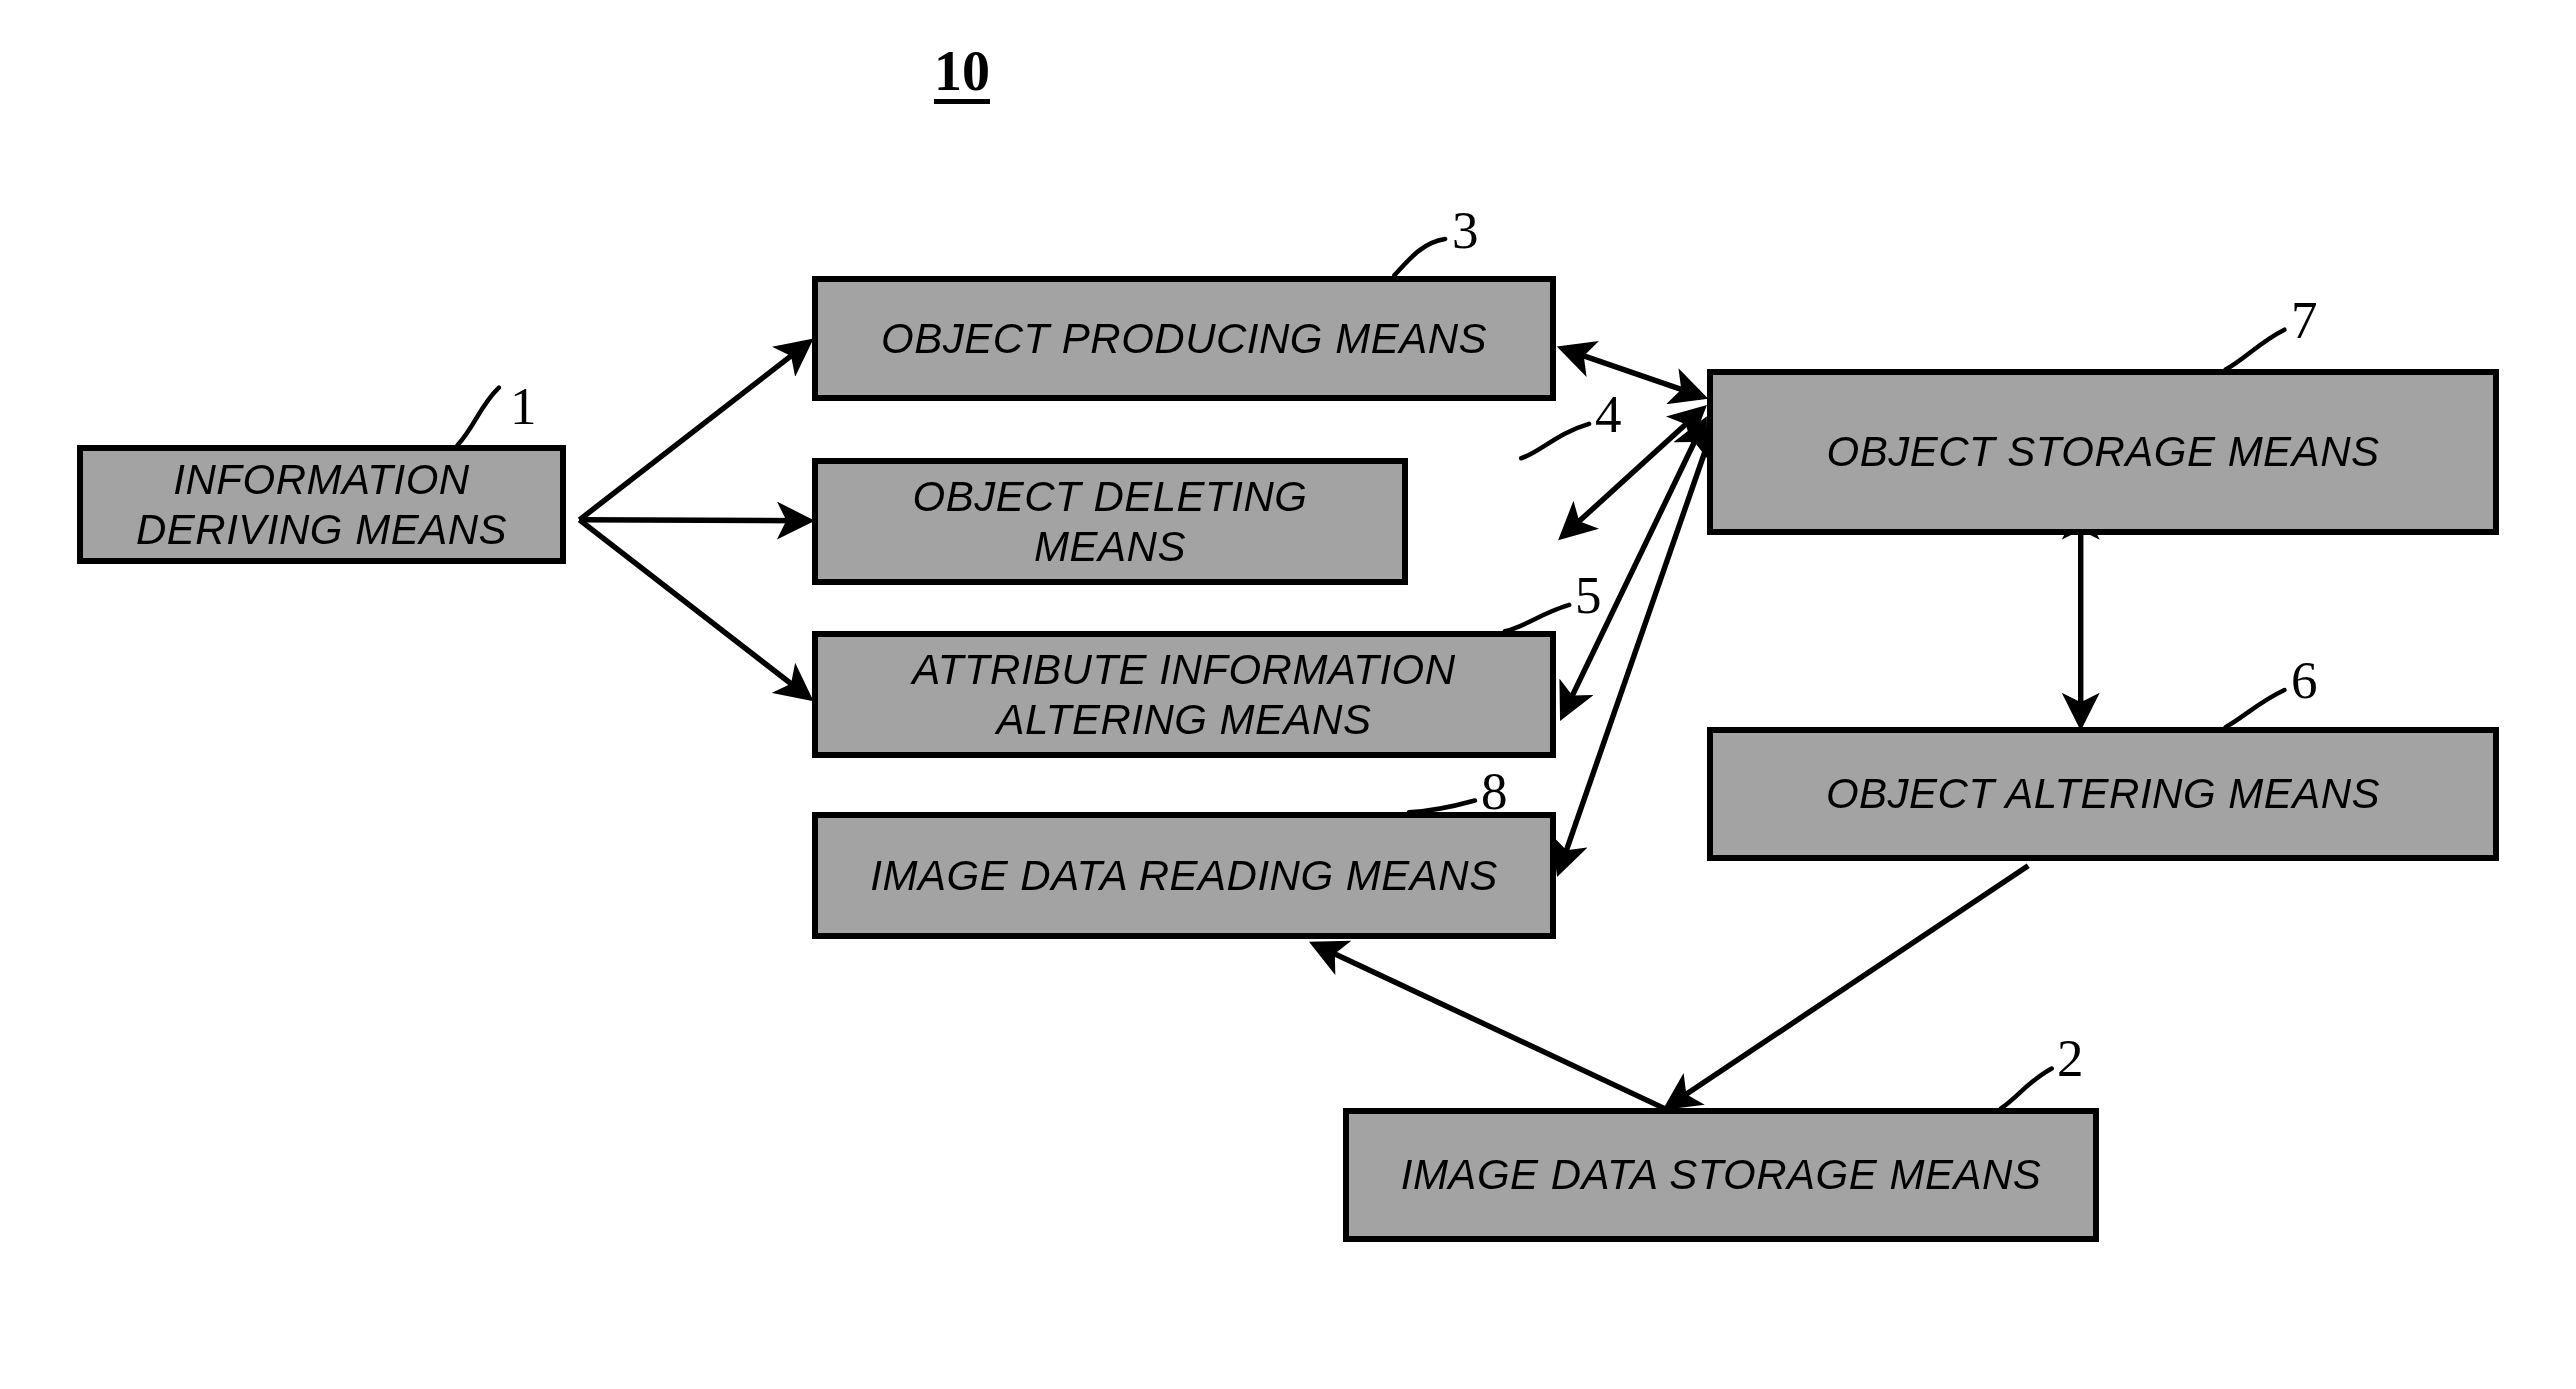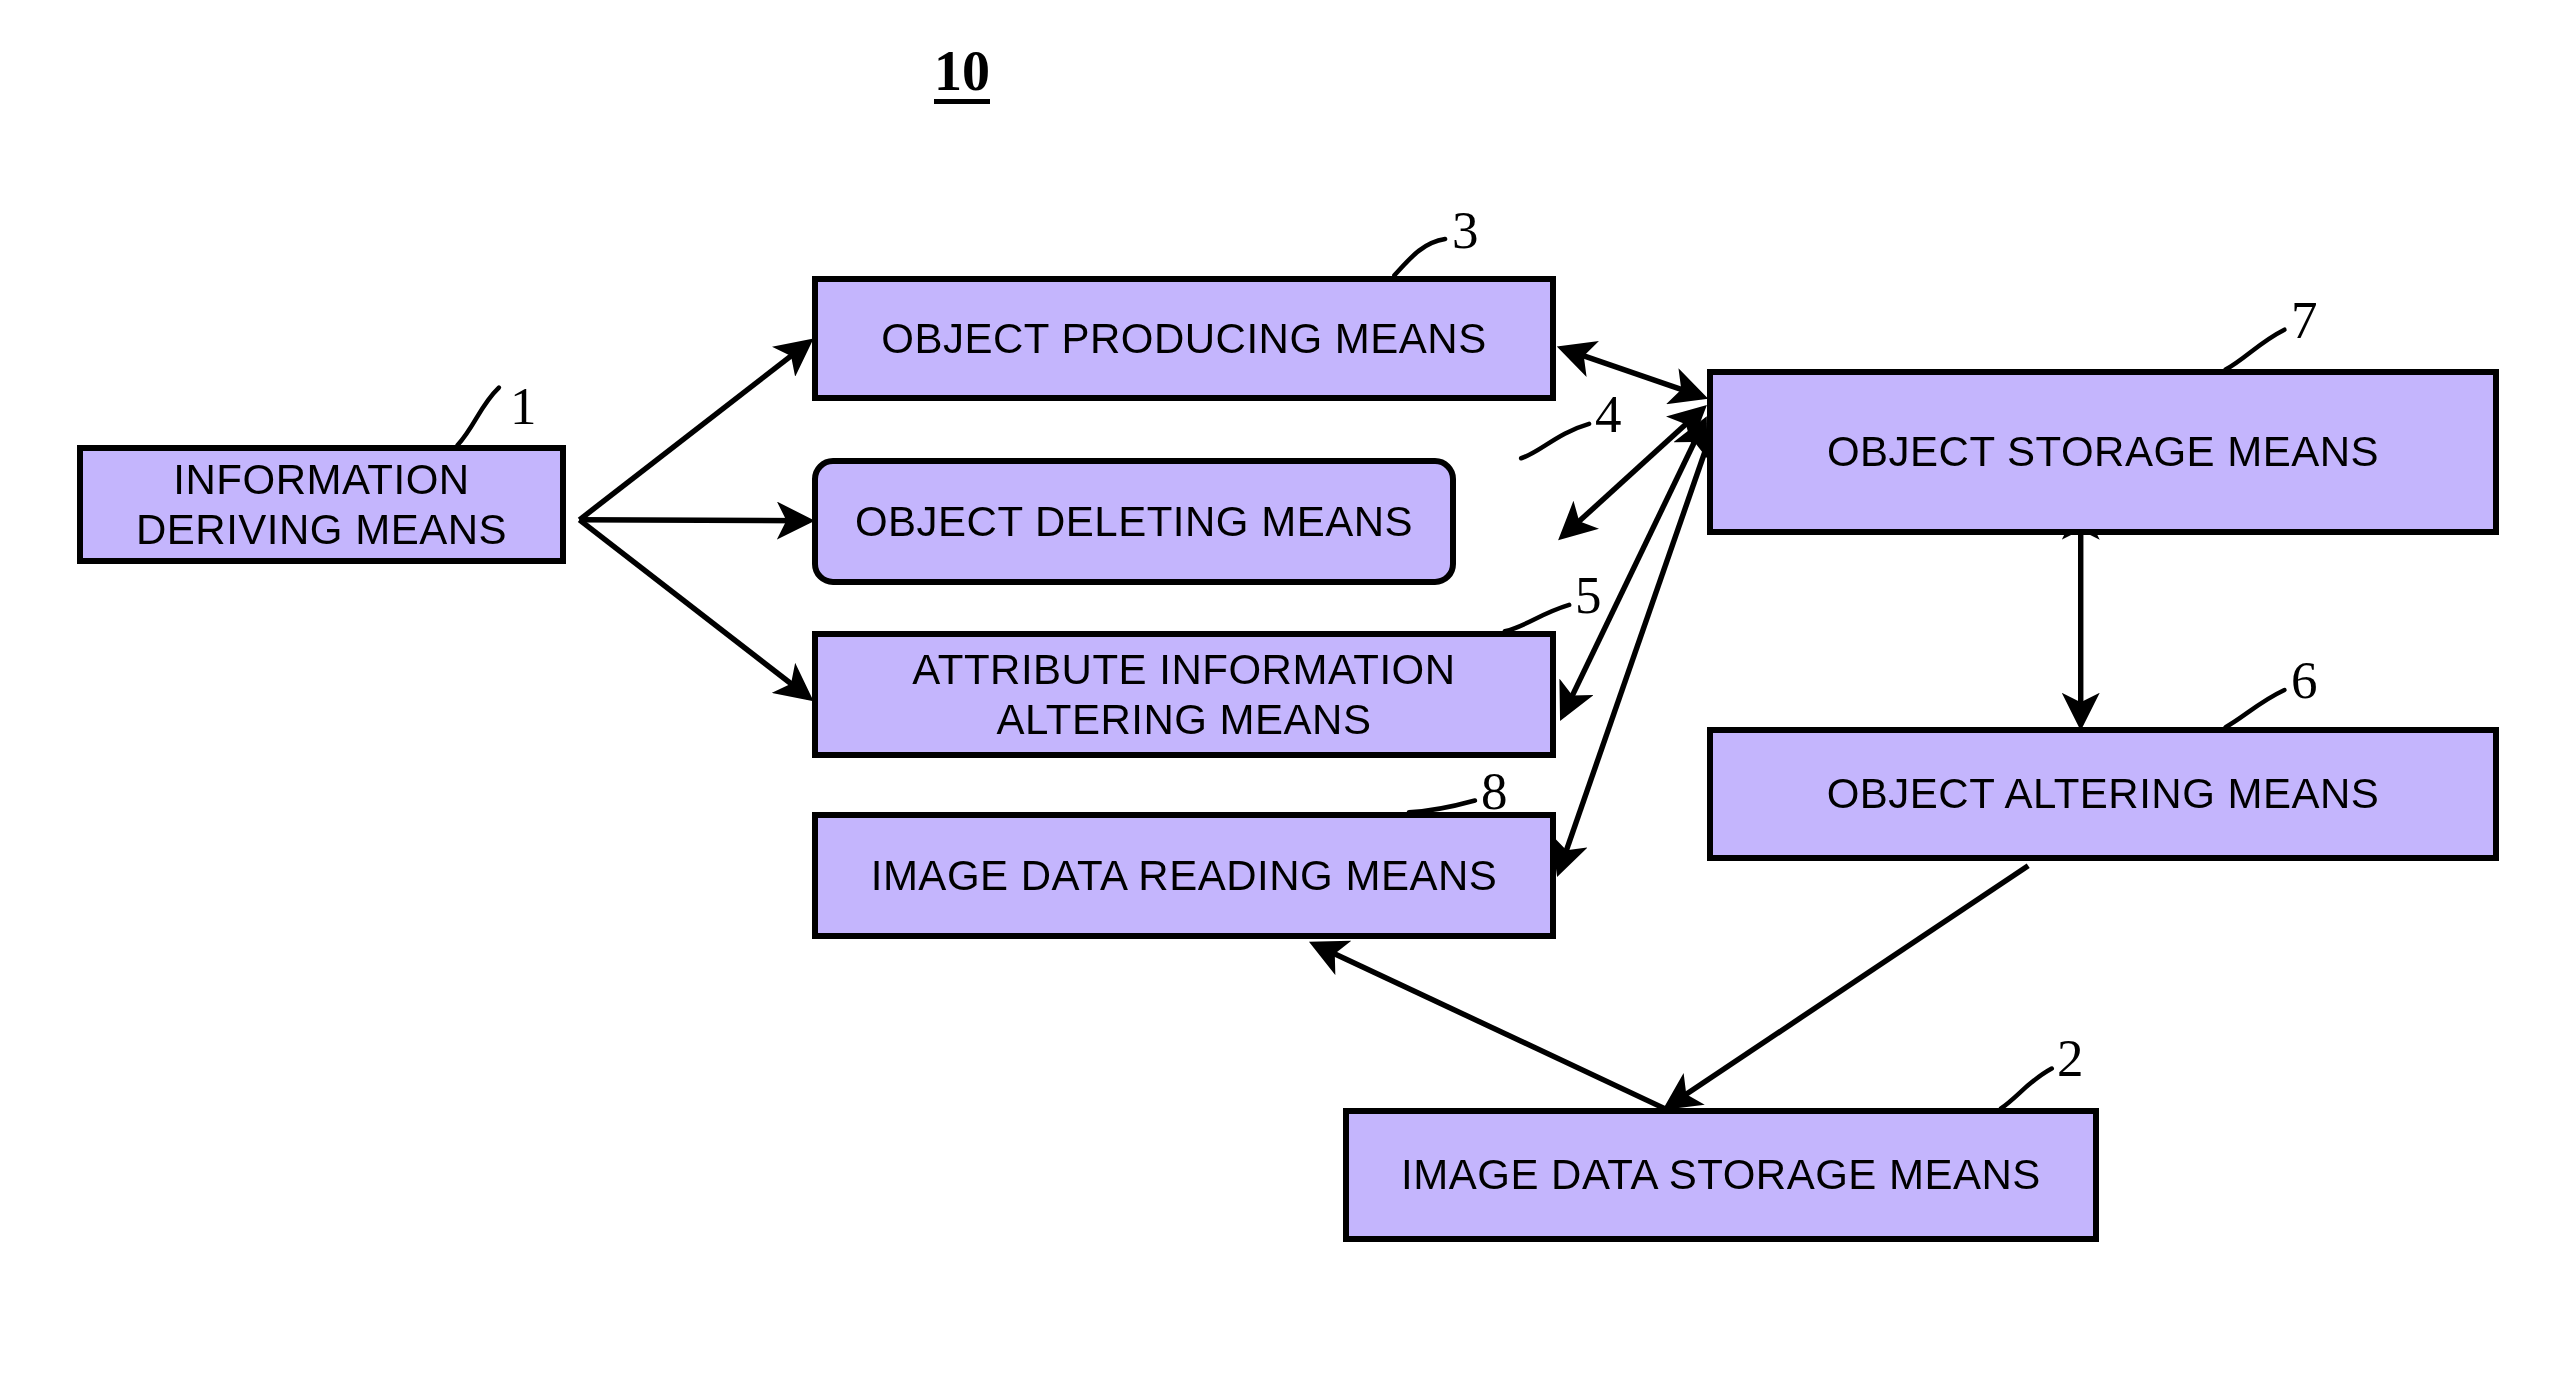--- a/index.html
+++ b/index.html
@@ -25,26 +25,27 @@
     left: 0;
     top: 0;
     width: 2576px;
     height: 1390px;
   }
   
   .node-box {
     position: absolute;
     box-sizing: border-box;
     border: 6.3px solid #000000;
-    background: #c4b5fd;
+    background: #a3a3a3;
     display: flex;
     align-items: center;
     justify-content: center;
     text-align: center;
     z-index: 3;
+    font-style: italic;
   }
   .node-label {
     font-family: "Liberation Sans", sans-serif;
     font-size: 42px;
     line-height: 1.18;
     letter-spacing: 0.5px;
     color: #000000;
     white-space: pre-line;
     padding: 0 12.7px;
   }
@@ -114,21 +115,21 @@
   <div id="node-layer">
       <div class="node-box" style="left: 77px; top: 445px; width: 489px; height: 119px;">
         <div class="node-label">INFORMATION
 DERIVING MEANS</div>
       </div>
       <div class="ref-num" style="left: 510px; top: 380px;">1</div>
       <div class="node-box" style="left: 812px; top: 276px; width: 744px; height: 125px;">
         <div class="node-label">OBJECT PRODUCING MEANS</div>
       </div>
       <div class="ref-num" style="left: 1452px; top: 204px;">3</div>
-      <div class="node-box" style="left: 812px; top: 458px; width: 644px; height: 127px; border-radius: 21px;">
+      <div class="node-box" style="left: 812px; top: 458px; width: 596px; height: 127px;">
         <div class="node-label">OBJECT DELETING MEANS</div>
       </div>
       <div class="ref-num" style="left: 1595px; top: 388px;">4</div>
       <div class="node-box" style="left: 812px; top: 631px; width: 744px; height: 127px;">
         <div class="node-label">ATTRIBUTE INFORMATION
 ALTERING MEANS</div>
       </div>
       <div class="ref-num" style="left: 1575px; top: 569px;">5</div>
       <div class="node-box" style="left: 812px; top: 812px; width: 744px; height: 127px;">
         <div class="node-label">IMAGE DATA READING MEANS</div>

